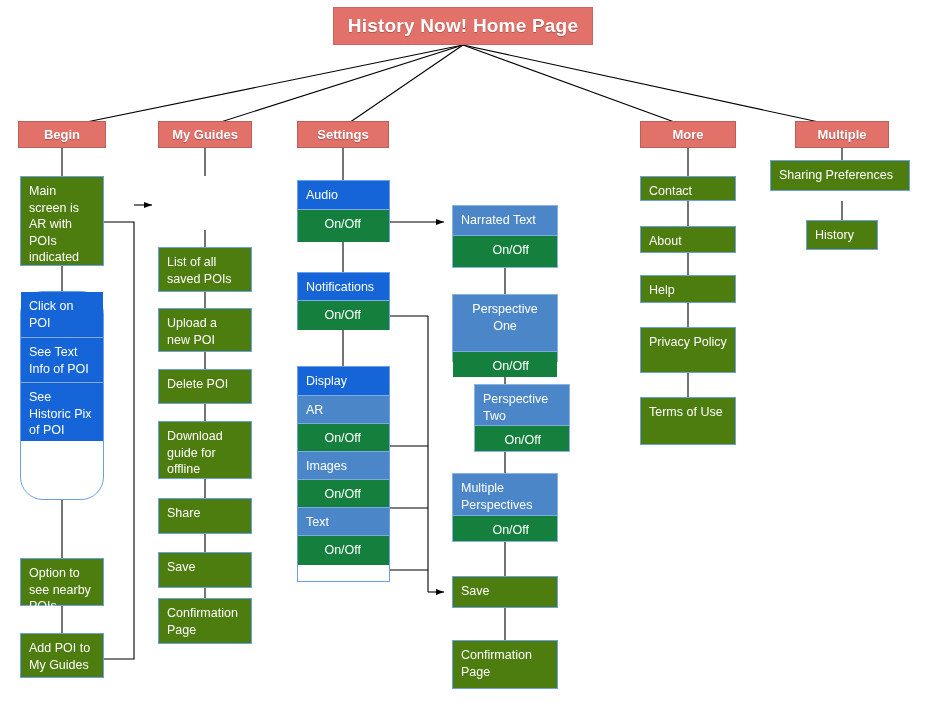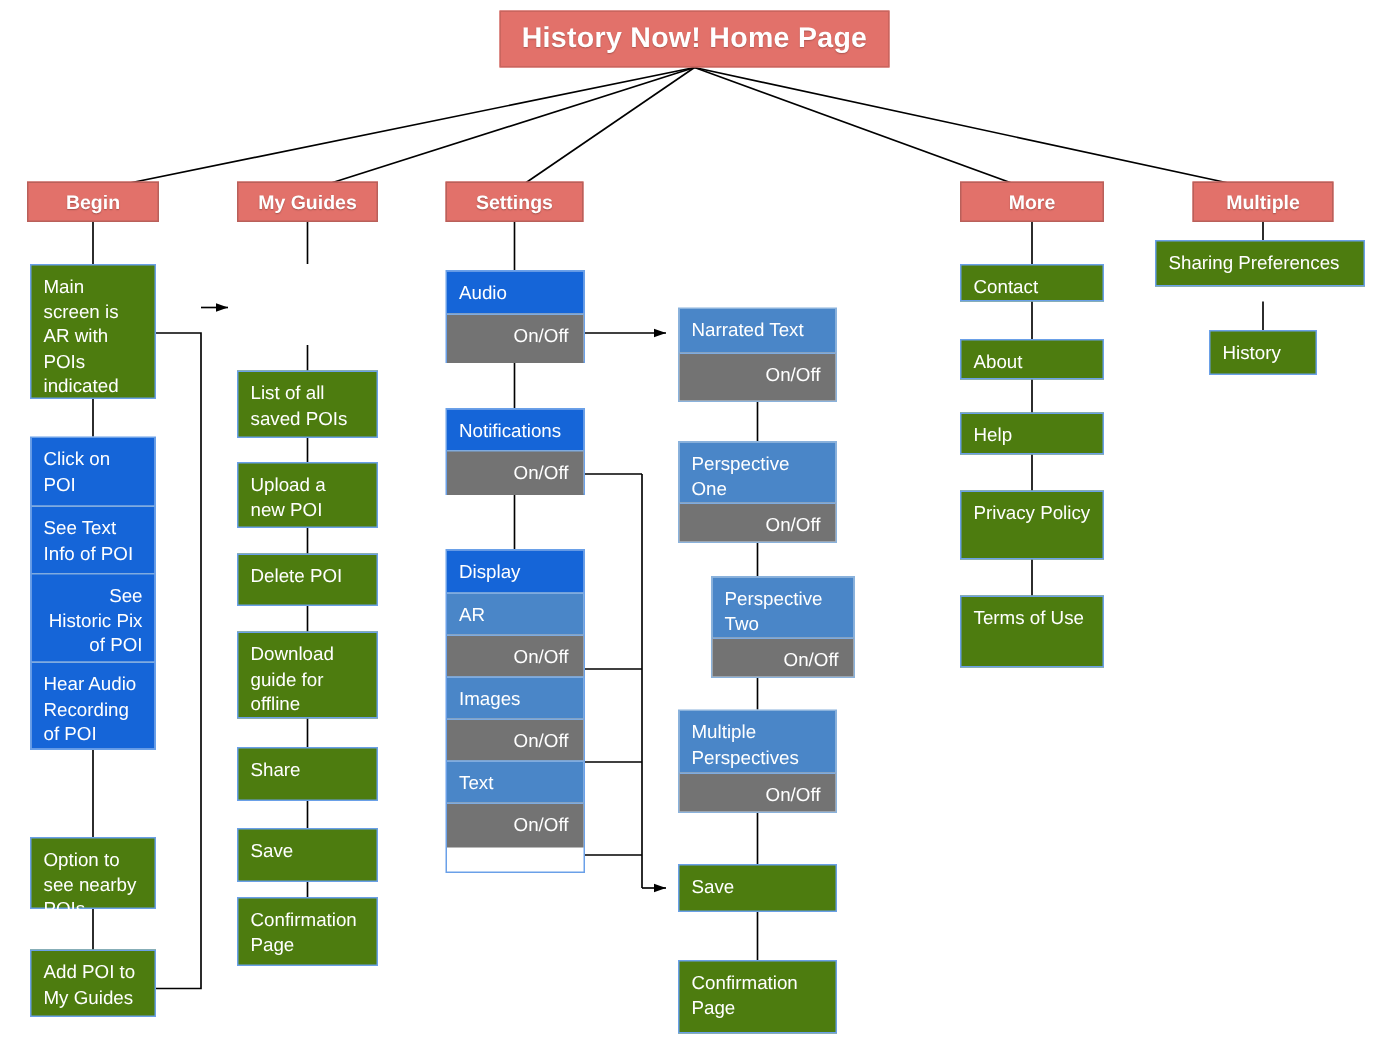--- a/index.html
+++ b/index.html
@@ -33,21 +33,21 @@
     background:#4d7c0f;border:1px solid #6aa0e8;
     font-size:12.5px;line-height:1.32;
     padding:6px 8px 5px 8px;
   }
 
   
   .group{position:absolute;box-sizing:border-box;border:1px solid #6aa0e8;}
   .group .row{box-sizing:border-box;color:#fff;font-size:12.5px;line-height:1.32;
               padding:6px 8px 5px 8px;background:#1565d8;}
   .group .row.mid{background:#4a86c8;}
-  .group .row.light{background:#737373;text-align:right;padding-right:10px;}
+  .group .row.light{background:#15803d;text-align:right;padding-right:28px;}
   .group .row + .row{border-top:1px solid #7fabdf;}
   .group.mid-frame{border-color:#8ab2dc;}
 </style>
 </head>
 <body>
 
 <div id="canvas">
 
   <svg id="edges" viewBox="0 0 929 703" xmlns="http://www.w3.org/2000/svg">
     <defs>
@@ -114,25 +114,24 @@
   <div class="node title" style="left:333px;top:7px;width:260px;height:38px;">History Now!  Home Page</div>
 
   <div class="node cat" style="left:18px;top:121px;width:88px;height:27px;">Begin</div>
   <div class="node cat" style="left:158px;top:121px;width:94px;height:27px;">My Guides</div>
   <div class="node cat" style="left:297px;top:121px;width:92px;height:27px;">Settings</div>
   <div class="node cat" style="left:640px;top:121px;width:96px;height:27px;">More</div>
   <div class="node cat" style="left:795px;top:121px;width:94px;height:27px;">Multiple</div>
 
   <div class="node box" style="left:20px;top:176px;width:84px;height:90px;">Main screen is AR with POIs indicated</div>
 
-  <div class="group" style="left:20px;top:291px;width:84px;height:209px;">
+  <div class="group" style="left:20px;top:291px;width:84px;height:209px;border-radius:23px;">
     <div class="row" style="height:45px;">Click on POI</div>
     <div class="row" style="height:45px;">See Text Info of POI</div>
-    <div class="row" style="height:59px;text-align:right;">See Historic Pix of POI</div>
-    <div class="row" style="height:58px;">Hear Audio Recording of POI</div>
+    <div class="row" style="height:59px;">See Historic Pix of POI</div>
   </div>
 
   <div class="node box" style="left:20px;top:558px;width:84px;height:48px;">Option to see nearby POIs</div>
   <div class="node box" style="left:20px;top:633px;width:84px;height:45px;">Add POI to My Guides</div>
 
   <div class="node box" style="left:158px;top:247px;width:94px;height:45px;">List of all saved POIs</div>
   <div class="node box" style="left:158px;top:308px;width:94px;height:44px;">Upload  a new  POI</div>
   <div class="node box" style="left:158px;top:369px;width:94px;height:35px;">Delete POI</div>
   <div class="node box" style="left:158px;top:421px;width:94px;height:58px;">Download guide for offline</div>
   <div class="node box" style="left:158px;top:498px;width:94px;height:36px;">Share</div>
@@ -158,21 +157,21 @@
     <div class="row mid" style="height:28px;">Text</div>
     <div class="row light" style="height:30px;">On/Off</div>
   </div>
 
   <div class="group mid-frame" style="left:452px;top:205px;width:106px;height:63px;">
     <div class="row mid" style="height:29px;">Narrated Text</div>
     <div class="row light" style="height:32px;">On/Off</div>
   </div>
 
   <div class="group mid-frame" style="left:452px;top:294px;width:106px;height:68px;">
-    <div class="row mid" style="height:40px;">Perspective One</div>
+    <div class="row mid" style="height:56px;text-align:center;">Perspective One</div>
     <div class="row light" style="height:26px;">On/Off</div>
   </div>
 
   <div class="group mid-frame" style="left:474px;top:384px;width:96px;height:68px;">
     <div class="row mid" style="height:40px;">Perspective Two</div>
     <div class="row light" style="height:26px;">On/Off</div>
   </div>
 
   <div class="group mid-frame" style="left:452px;top:473px;width:106px;height:69px;">
     <div class="row mid" style="height:41px;">Multiple Perspectives</div>

